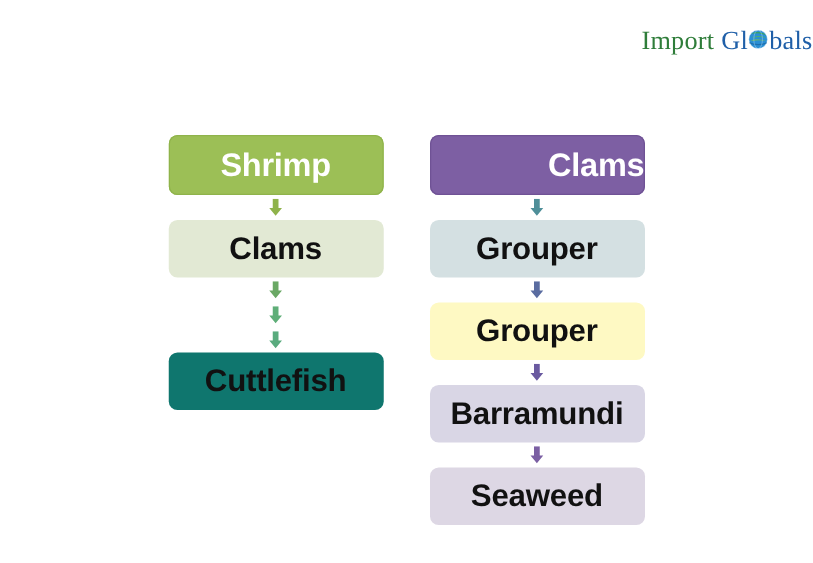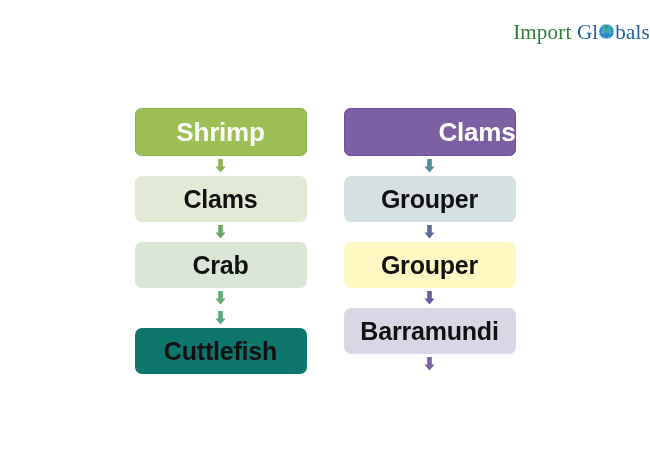--- a/index.html
+++ b/index.html
@@ -155,23 +155,20 @@
 
       <div class="node" style="background:#e2e9d4">
         <span>Clams</span>
       </div>
       <div class="connector">
         <svg class="arrow-icon" viewBox="0 0 11 14" xmlns="http://www.w3.org/2000/svg">
           <path d="M3.2 0 H7.8 V7.4 H10.6 L5.5 13.6 L0.4 7.4 H3.2 Z" fill="#6aa865"></path>
         </svg>
       </div>
 
-      <div class="node" style="background:#dbe7d6">
-        <span>Crab</span>
-      </div>
       <div class="connector">
         <svg class="arrow-icon" viewBox="0 0 11 14" xmlns="http://www.w3.org/2000/svg">
           <path d="M3.2 0 H7.8 V7.4 H10.6 L5.5 13.6 L0.4 7.4 H3.2 Z" fill="#5fae78"></path>
         </svg>
       </div>
 
       <div class="connector">
         <svg class="arrow-icon" viewBox="0 0 11 14" xmlns="http://www.w3.org/2000/svg">
           <path d="M3.2 0 H7.8 V7.4 H10.6 L5.5 13.6 L0.4 7.4 H3.2 Z" fill="#5aab7e"></path>
         </svg>
@@ -212,16 +209,19 @@
 
       <div class="node" style="background:#d9d6e5">
         <span>Barramundi</span>
       </div>
       <div class="connector">
         <svg class="arrow-icon" viewBox="0 0 11 14" xmlns="http://www.w3.org/2000/svg">
           <path d="M3.2 0 H7.8 V7.4 H10.6 L5.5 13.6 L0.4 7.4 H3.2 Z" fill="#7b5fa3"></path>
         </svg>
       </div>
 
+      <div class="node" style="background:#ddd7e4">
+        <span>Seaweed</span>
+      </div>
     </div>
 
   </div>
 </div>
 
 </body></html>

